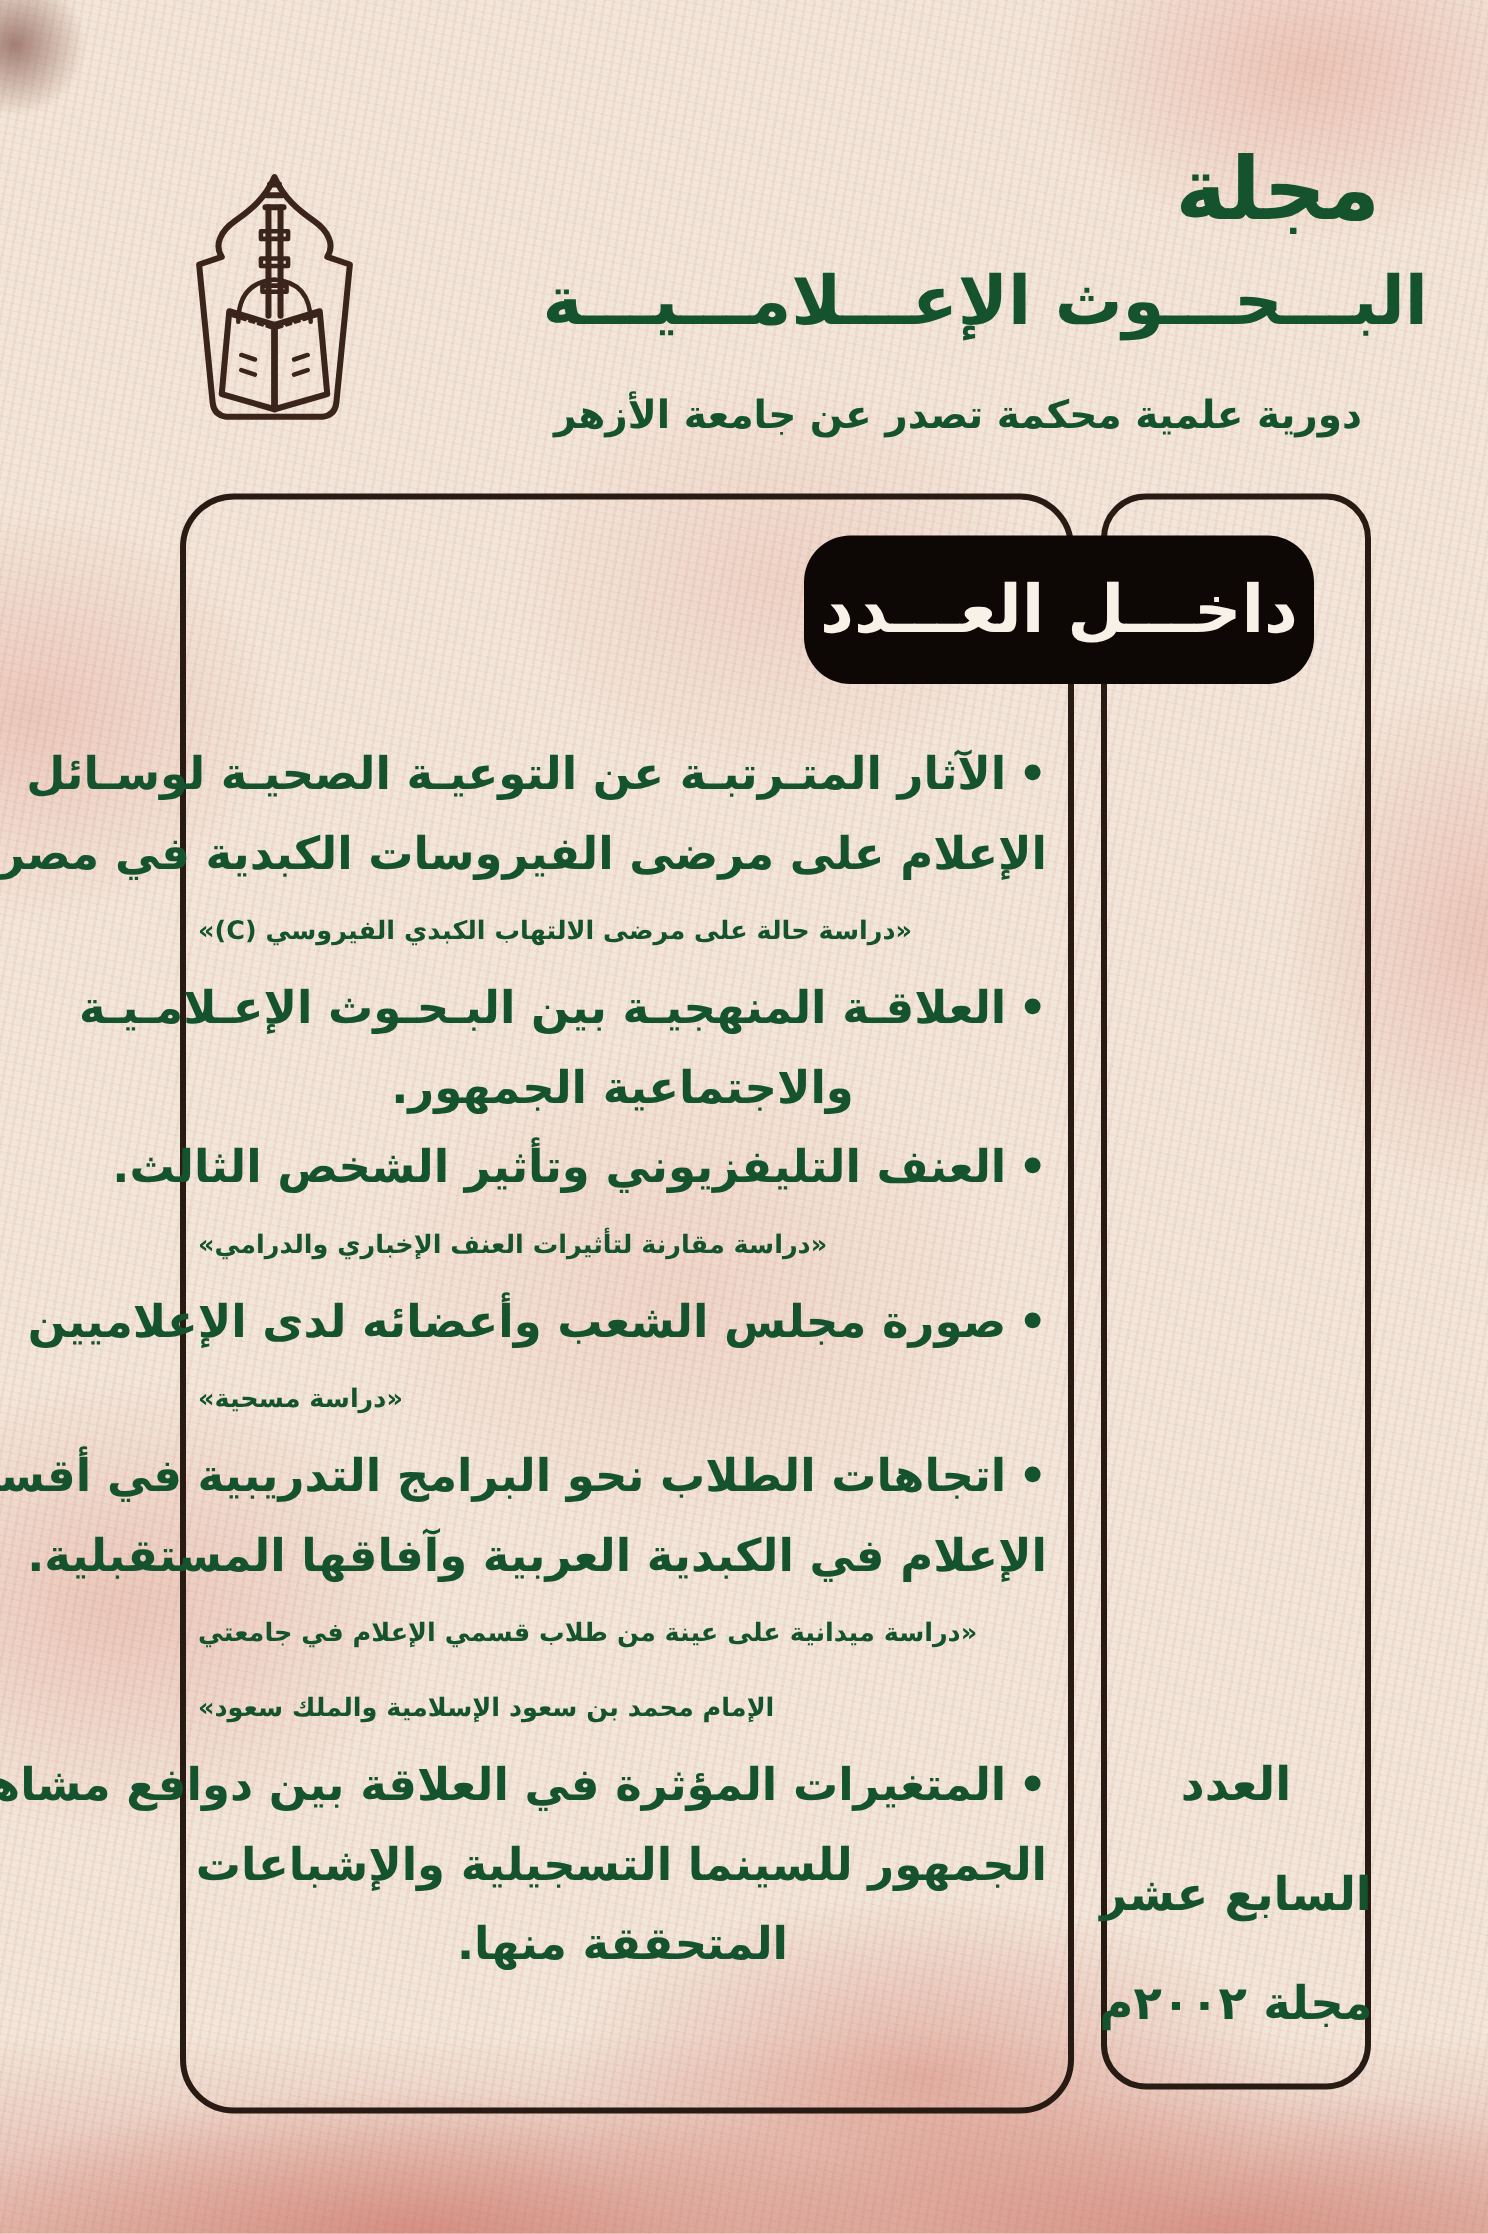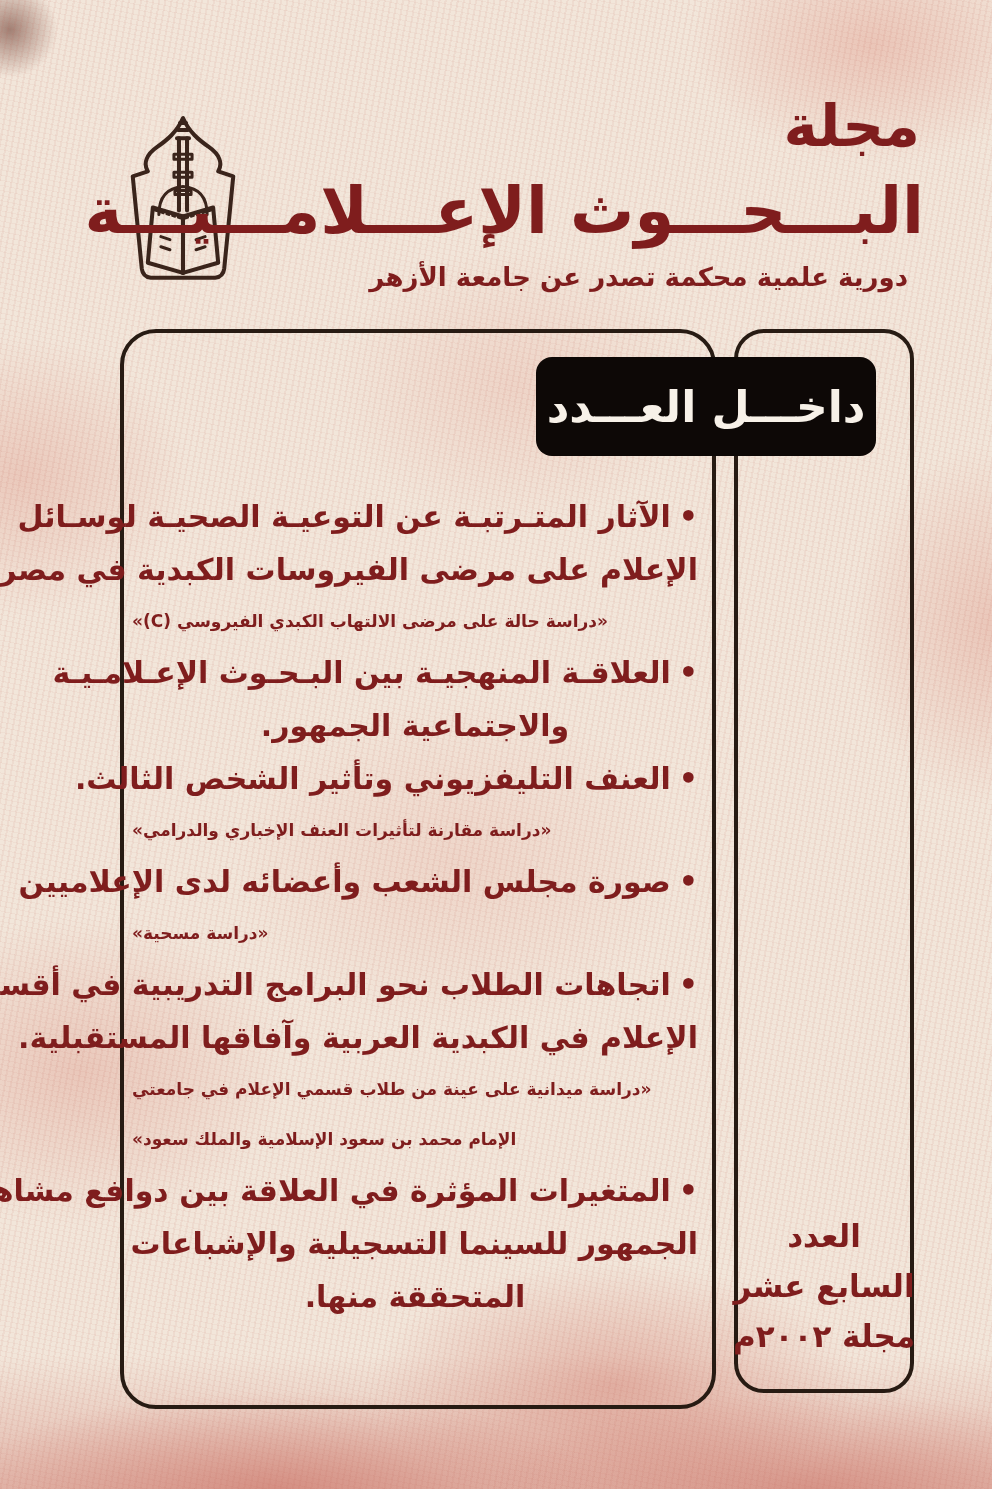--- a/index.html
+++ b/index.html
@@ -19,36 +19,36 @@
       radial-gradient(ellipse 430px 130px at 28% 100%, rgba(198,100,88,.48), transparent 75%),
       radial-gradient(ellipse 430px 130px at 82% 100%, rgba(198,100,88,.42), transparent 75%),
       linear-gradient(to top, rgba(200,105,92,.38), transparent 9%);
   }
   .grain{
     position:absolute;inset:0;pointer-events:none;
     background-image:
       repeating-linear-gradient(100deg, rgba(190,96,84,.08) 0 2px, transparent 2px 6px),
       repeating-linear-gradient(12deg, rgba(190,96,84,.06) 0 1px, transparent 1px 5px);
   }
-  .ink{color:#7f1d1d;}
+  .ink{color:#14532d;}
   
   .kicker{position:absolute;top:92px;right:72px;font-size:58px;font-weight:700;direction:rtl;white-space:nowrap;}
-  .mtitle{position:absolute;top:174px;right:68px;font-size:64px;font-weight:700;direction:rtl;white-space:nowrap;}
+  .mtitle{position:absolute;top:174px;right:40px;font-size:45px;font-weight:700;direction:rtl;white-space:nowrap;}
   .msub{position:absolute;top:262px;right:84px;font-size:26px;font-weight:700;direction:rtl;white-space:nowrap;}
   .logo{position:absolute;left:116px;top:110px;width:134px;height:196px;}
   
   .main-box{position:absolute;left:120px;top:329px;width:588px;height:1072px;
     border:4px solid #271b13;border-radius:36px;}
   .issue-col{position:absolute;left:734px;top:329px;width:180px;height:1064px;
     border:4px solid #271b13;border-radius:30px;
     display:flex;flex-direction:column;justify-content:flex-end;align-items:center;
     padding-bottom:28px;box-sizing:border-box;direction:rtl;}
-  .issue-col .iline{font-size:31px;font-weight:700;line-height:50px;white-space:nowrap;}
+  .issue-col .iline{font-size:31px;font-weight:700;line-height:50px;white-space:nowrap;margin-top:23px;}
   .banner{position:absolute;left:536px;top:357px;width:340px;height:99px;background:#0d0806;
-    border-radius:16px;display:flex;align-items:center;justify-content:center;z-index:4;}
+    border-radius:31px;display:flex;align-items:center;justify-content:center;z-index:4;}
   .banner span{color:#f7f1e8;font-size:44px;font-weight:700;direction:rtl;white-space:nowrap;}
   
   .toc{position:absolute;left:132px;top:490px;width:566px;direction:rtl;font-weight:700;}
   .t{height:53px;line-height:53px;font-size:30px;white-space:nowrap;}
   .t.first{text-align:right;}
   .t.cont{text-align:center;}
   .n{height:50px;line-height:50px;font-size:17px;text-align:left;white-space:nowrap;}
   .blt{margin-left:8px;}
 </style>
 </head>

